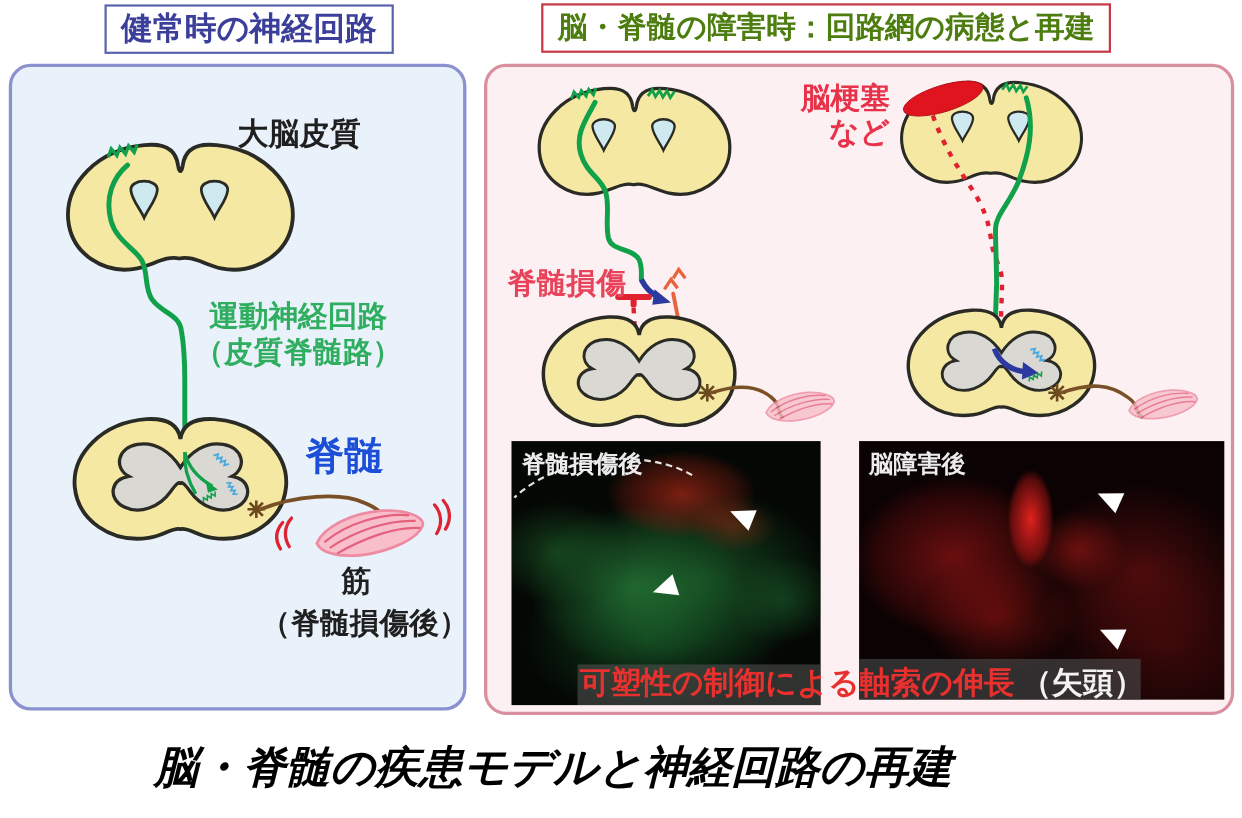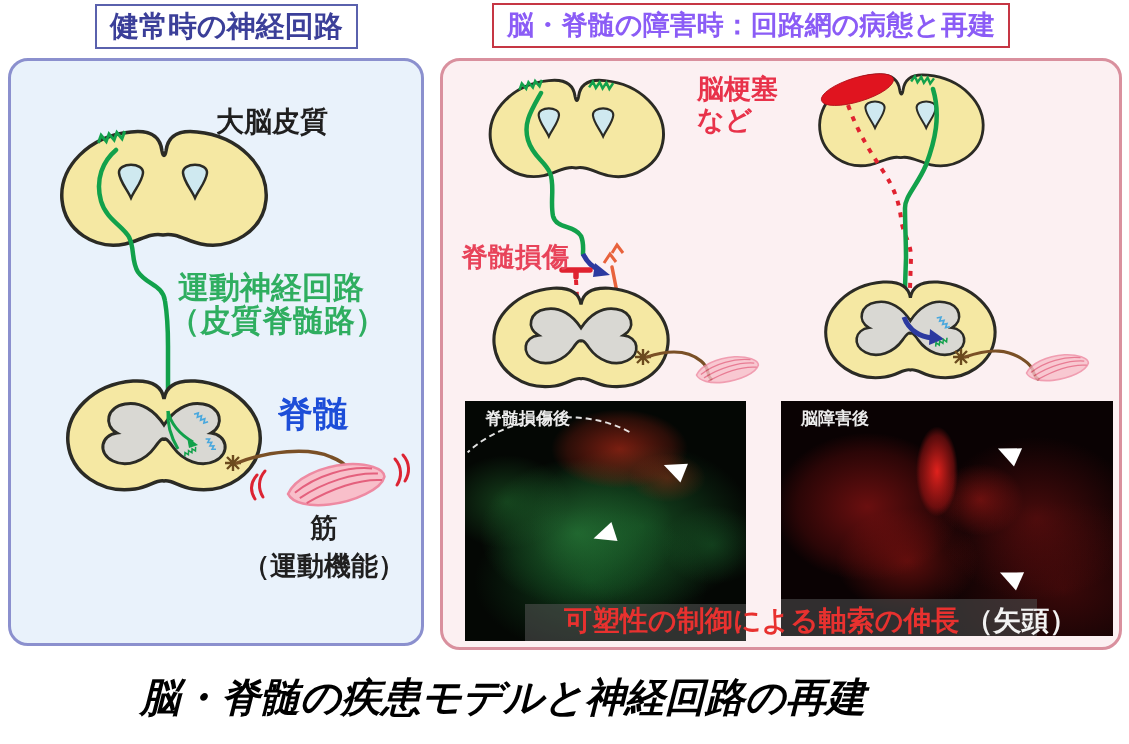--- a/index.html
+++ b/index.html
@@ -18,32 +18,32 @@
     left:440px; top:58px; width:676px; height:586px;
     background:#fcf0f2; border:3px solid #d9909e; border-radius:20px;
   }
 
   
   .title-box {
     position:absolute; background:#ffffff; font-weight:bold;
     height:41px; line-height:41px; padding:0 13px; white-space:nowrap;
   }
   .title-left  { left:76px;  top:4px; border:2.5px solid #5a61ad; color:#3b3f99; font-size:29px;margin-left:19px; }
-  .title-right { left:492px; top:3px; border:2.5px solid #c63644; color:#8b5cf6; font-size:27px; }
+  .title-right { left:492px; top:3px; border:2.5px solid #c63644; color:#4d7c0f; font-size:27px; }
 
   
   .lbl { position:absolute; white-space:nowrap; }
   .lab-cortex  { left:205px; top:42px;  font-size:28px; color:#1f1f1f; font-weight:600; }
   .lab-circuit { left:158px; top:210px; width:204px; text-align:center; color:#2fae60;
-                 font-size:31px; font-weight:bold; line-height:33px; }
+                 font-size:27px; font-weight:bold; line-height:33px; }
   .lab-spinal  { left:266px; top:329px; font-size:36px; color:#1d4ed8; font-weight:600; }
   .lab-muscle  { left:226px; top:448px; width:174px; text-align:center; font-size:27px;
                  color:#1f1f1f; font-weight:600; line-height:38px; }
   .lab-sci     { left:2px;   top:178px; color:#e8435a; font-size:27px; font-weight:bold;margin-left:16px; }
-  .lab-stroke  { left:254px; top:13px;  width:112px; text-align:left; color:#e8324a;
+  .lab-stroke  { left:254px; top:13px;  width:112px; text-align:right; color:#e8324a;
                  font-size:27px; font-weight:bold; line-height:31px; }
 
   
   .micro { position:absolute; overflow:hidden; }
   .micro1 {
     left:22px; top:340px; width:281px; height:240px; background-color:#040704;
     background-image:
       radial-gradient(ellipse 95px 55px at 55% 20%, rgba(200,45,25,0.60), rgba(160,35,20,0.25) 55%, transparent 72%),
       radial-gradient(ellipse 55px 35px at 72% 32%, rgba(190,55,25,0.40), transparent 70%),
       radial-gradient(ellipse 125px 95px at 40% 55%, rgba(45,140,65,0.60), rgba(25,90,40,0.35) 55%, transparent 78%),
@@ -56,27 +56,27 @@
     left:338px; top:340px; width:332px; height:235px; background-color:#0a0203;
     background-image:
       radial-gradient(ellipse 28px 60px at 47% 30%, rgba(235,35,30,0.95), rgba(200,25,25,0.4) 60%, transparent 75%),
       radial-gradient(ellipse 120px 95px at 26% 45%, rgba(185,25,25,0.55), rgba(120,15,15,0.30) 58%, transparent 78%),
       radial-gradient(ellipse 130px 105px at 77% 50%, rgba(150,22,22,0.45), transparent 78%),
       radial-gradient(ellipse 95px 70px at 38% 68%, rgba(175,25,20,0.50), transparent 75%),
       radial-gradient(ellipse 60px 50px at 60% 42%, rgba(205,30,25,0.45), transparent 72%),
       radial-gradient(ellipse 160px 110px at 85% 80%, rgba(130,18,18,0.40), transparent 80%);
   }
   .micro-label {
-    position:absolute; left:20px; top:6px; color:#ececec; font-size:17px; font-weight:bold;
+    position:absolute; left:9px; top:6px; color:#ececec; font-size:22px; font-weight:bold;
   }
   .strip { position:absolute; bottom:0; height:37px; background:rgba(85,85,85,0.55); }
   .strip1 { left:60px; right:0; }
   .strip2 { left:0; width:256px; background:rgba(75,75,75,0.62); }
   .micro-caption {
-    left:84px; top:541px; font-size:28px; font-weight:bold; white-space:nowrap; z-index:6;margin-left:37px;
+    left:84px; top:541px; font-size:28px; font-weight:bold; white-space:nowrap; z-index:6;
   }
   .cap-red { color:#e8312f; }
   .cap-white { color:#f2f2f2; padding-left:6px; }
 
   
   .ah {
     position:absolute; width:0; height:0;
     border-top:10px solid transparent; border-bottom:10px solid transparent;
     border-right:22px solid #ffffff;
   }
@@ -161,21 +161,21 @@
     </svg>
 
     <div class="lbl lab-cortex">大脳皮質</div>
     <div class="lbl lab-circuit">
       <div>運動神経回路</div>
       <div>（皮質脊髄路）</div>
     </div>
     <div class="lbl lab-spinal">脊髄</div>
     <div class="lbl lab-muscle">
       <div>筋</div>
-      <div>（運動機能）</div>
+      <div>（脊髄損傷後）</div>
     </div>
   </div>
   <div class="title-box title-left">健常時の神経回路</div>
 
   <div class="abs panel-right">
 
     <svg class="layer" width="676" height="586" viewBox="0 0 676 586">
 
       <g transform="translate(38,12) scale(0.848)">
         <use href="#brain"></use>

